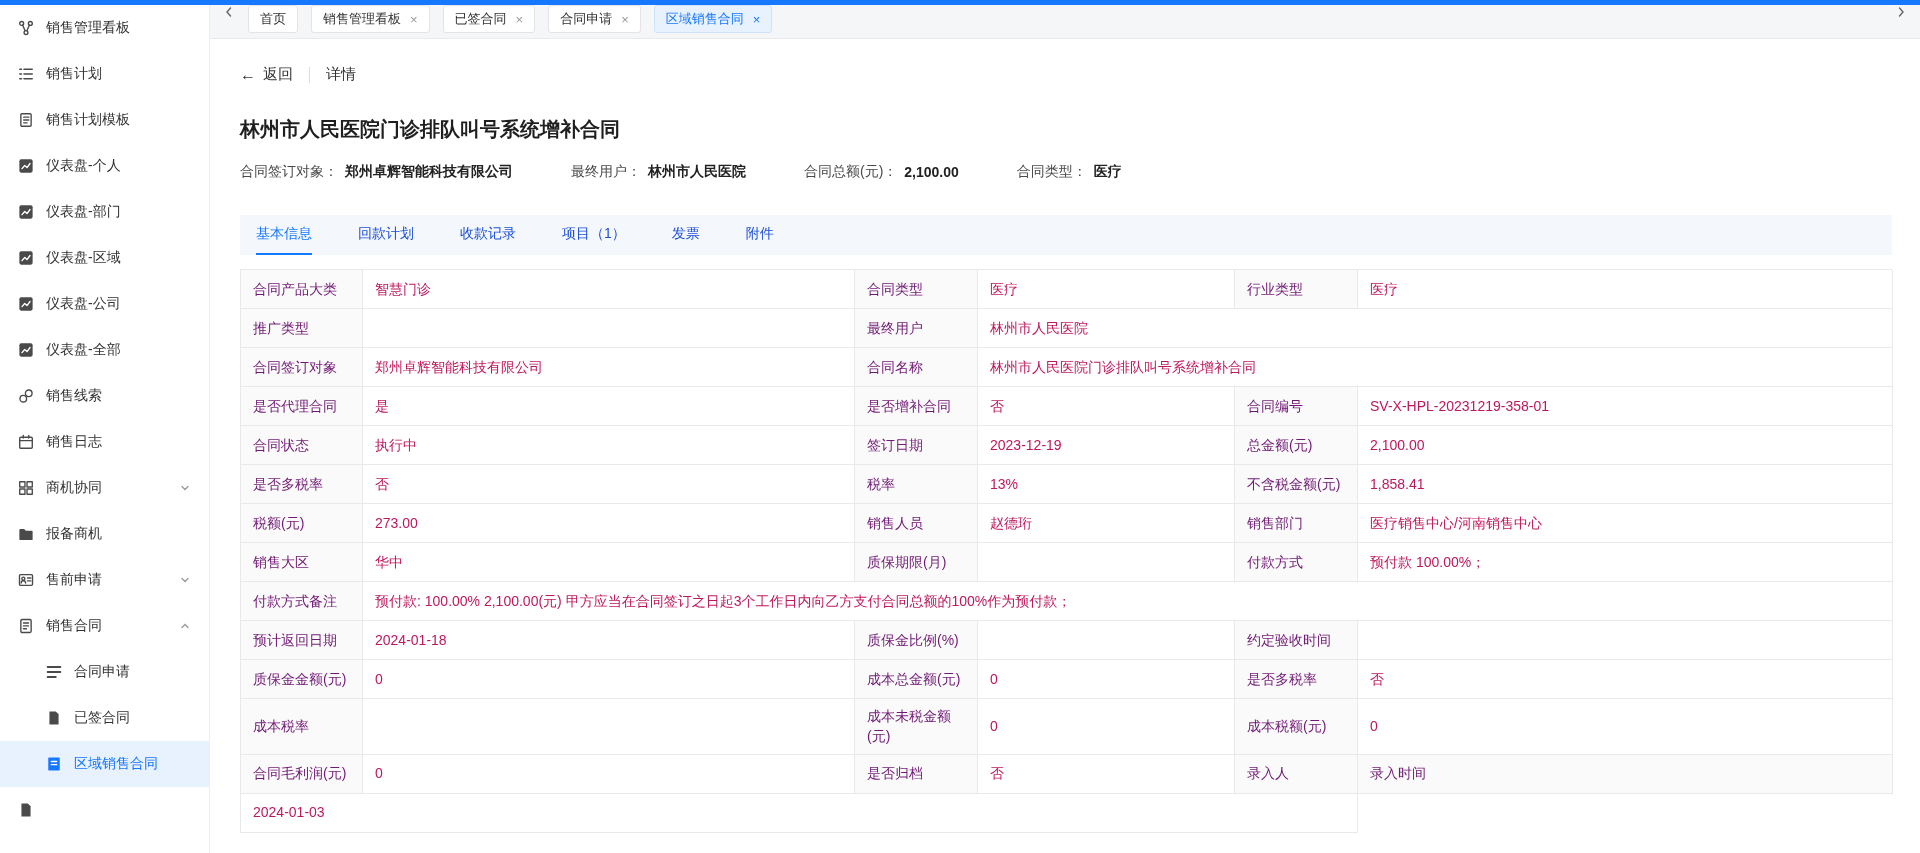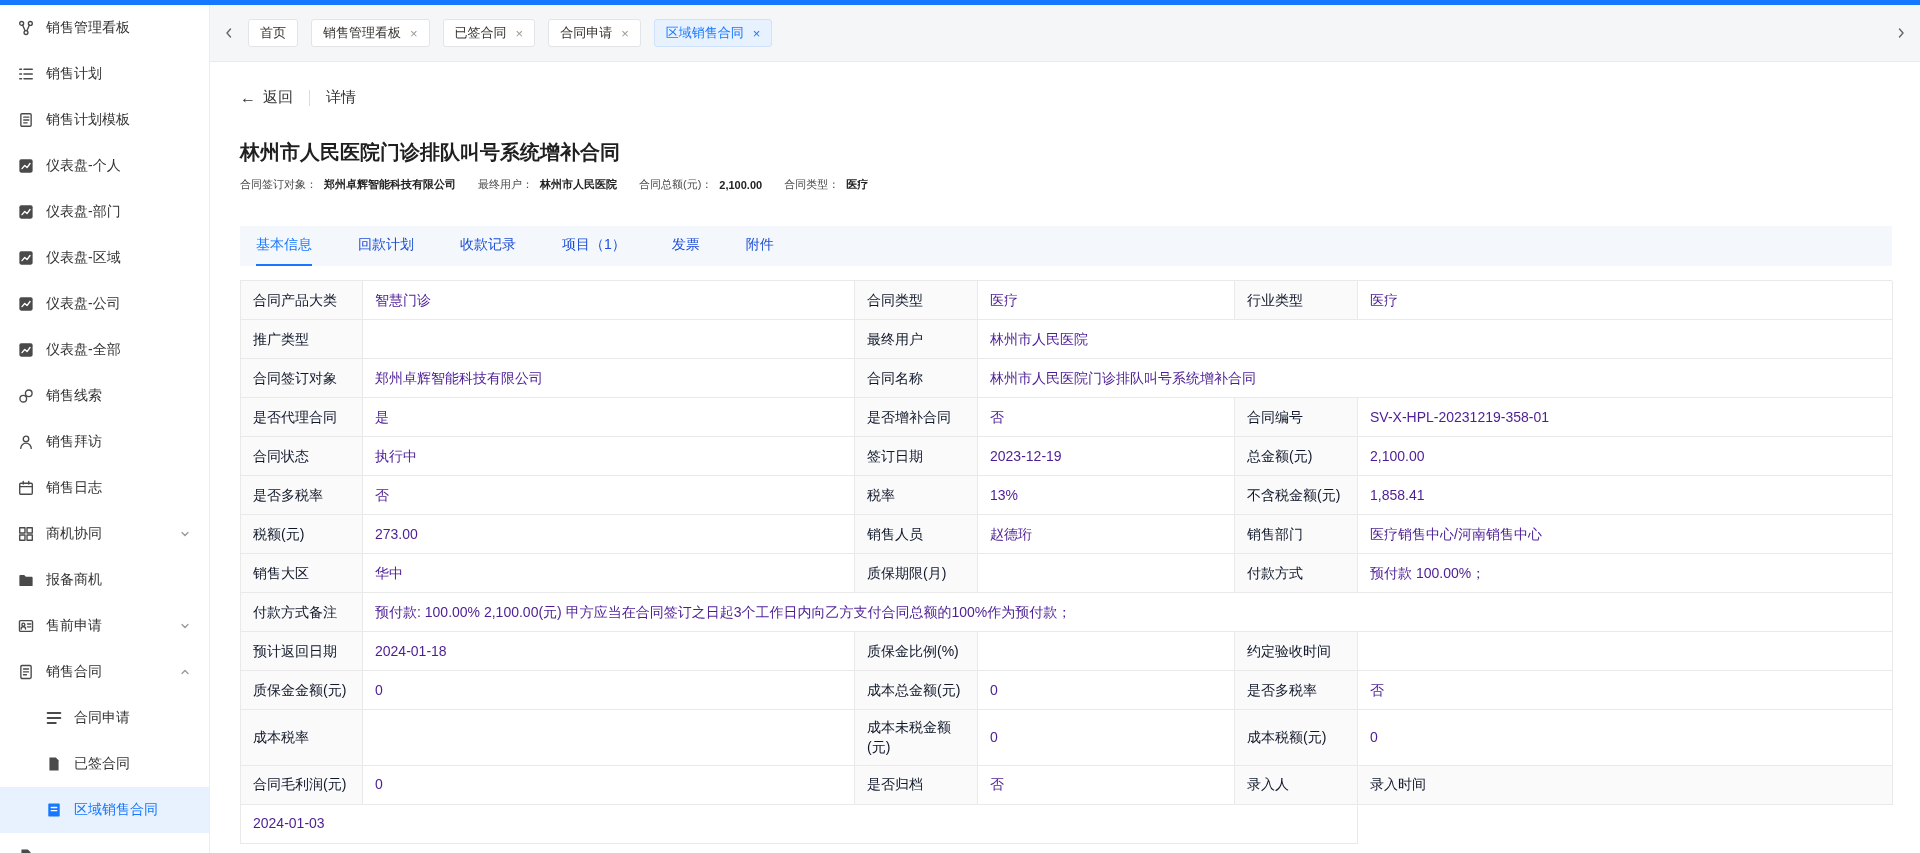--- a/index.html
+++ b/index.html
@@ -12,46 +12,46 @@
   .sidebar{width:210px;flex-shrink:0;background:#fff;border-right:1px solid #ededed;overflow:hidden}
   .side-item{height:46px;display:flex;align-items:center;gap:12px;padding:0 18px;font-size:14px;color:#333;cursor:pointer;white-space:nowrap}
   .side-item .icon{width:16px;height:16px;display:flex;align-items:center;justify-content:center;color:#4a4a4a;flex-shrink:0}
   .side-item.sub{padding-left:46px}
   .side-item.active{background:var(--active-bg,#e8f1fe);color:var(--accent,#1677ff)}
   .side-item.active .icon{color:var(--accent,#1677ff)}
   .chev{margin-left:auto;color:#999;display:flex}
   .chev.up svg{transform:rotate(180deg)}
   
   .main{flex:1;display:flex;flex-direction:column;min-width:0}
-  .tabbar{height:57px;flex-shrink:0;background:#f5f6f8;border-bottom:1px solid #e8eaee;display:flex;align-items:center;padding:0 12px;gap:12px}
+  .tabbar{height:34px;flex-shrink:0;background:#f5f6f8;border-bottom:1px solid #e8eaee;display:flex;align-items:flex-start;padding:0 12px;gap:12px}
   .tab-scroll{color:#666;cursor:pointer;display:flex;align-items:center}
   .tab-scroll.right{margin-left:auto}
   .tabs{display:flex;gap:13px}
   .tab{height:28px;display:flex;align-items:center;gap:9px;padding:0 11px;background:#fff;border:1px solid #e2e4e8;border-radius:3px;font-size:13px;color:#333;cursor:pointer;white-space:nowrap}
   .tab .close{color:#999;font-size:13px;line-height:1}
   .tab.active{background:var(--active-bg,#e8f1fe);border-color:#cfe1fb;color:var(--accent,#1677ff)}
   .tab.active .close{color:var(--accent,#1677ff)}
   
   .content{flex:1;background:#fff;overflow:hidden;padding:26px 28px 0 30px}
   .page-header{display:flex;align-items:center;gap:16px;font-size:15px;color:#333}
   .back{display:flex;align-items:center;gap:7px;cursor:pointer}
   .back .arrow{font-size:16px}
   .vdivider{width:1px;height:16px;background:#ddd}
   .contract-title{margin-top:32px;font-size:20px;font-weight:700;color:#1f1f1f}
-  .summary{margin-top:11px;display:flex;gap:22px;font-size:11px;color:#4a4a4a;flex-wrap:nowrap}
+  .summary{margin-top:20px;display:flex;gap:58px;font-size:14px;color:#4a4a4a;flex-wrap:nowrap}
   .sum-item{display:flex;align-items:center}
   .sum-item b{color:#222;margin-left:7px;font-weight:700}
   .detail-tabs{margin-top:34px;height:40px;width:1652px;background:#f4f8fc;display:flex;align-items:stretch;padding-left:16px}
   .dtab{display:flex;align-items:center;margin-right:46px;border-bottom:2px solid transparent;font-size:14px;color:#1d4ed8;cursor:pointer}
   .dtab.active{color:var(--accent,#1677ff);border-bottom-color:var(--accent,#1677ff)}
   
   .detail-table{margin-top:14px;width:1652px;display:grid;grid-template-columns:122px 492px 123px 257px 123px 535px;border-top:1px solid #e9e9e9;border-left:1px solid #e9e9e9;font-size:14px}
   .cell{display:flex;align-items:center;padding:7px 12px;min-height:39px;line-height:1.45;border-right:1px solid #e9e9e9;border-bottom:1px solid #e9e9e9;word-break:break-all}
-  .cell.label{background:#fafafa;color:#0f172a}
-  .cell.value{color:#4c1d95;background:#fff}
+  .cell.label{background:#fafafa;color:#701a75}
+  .cell.value{color:#be185d;background:#fff}
 </style>
 </head>
 <body>
 
 <div class="app">
   <div class="topline"></div>
   <div class="body-row">
 
     <aside class="sidebar">
       <nav id="side-nav">
@@ -129,29 +129,20 @@
             <span>仪表盘-全部</span>
           </div>
           <div class="side-item">
             <span class="icon">
               <svg width="16" height="16" viewBox="0 0 14 14" fill="none" stroke="currentColor" stroke-width="1.2" stroke-linecap="round" stroke-linejoin="round">
                 <circle cx="4.6" cy="9.4" r="2.9"></circle>
                 <circle cx="9.4" cy="4.6" r="2.9"></circle>
               </svg>
             </span>
             <span>销售线索</span>
-          </div>
-          <div class="side-item">
-            <span class="icon">
-              <svg width="16" height="16" viewBox="0 0 14 14" fill="none" stroke="currentColor" stroke-width="1.2" stroke-linecap="round" stroke-linejoin="round">
-                <circle cx="7" cy="4.3" r="2.4"></circle>
-                <path d="M2.4 12.6 a4.6 4.6 0 0 1 9.2 0"></path>
-              </svg>
-            </span>
-            <span>销售拜访</span>
           </div>
           <div class="side-item">
             <span class="icon">
               <svg width="16" height="16" viewBox="0 0 14 14" fill="none" stroke="currentColor" stroke-width="1.2" stroke-linecap="round" stroke-linejoin="round">
                 <rect x="1.5" y="2.8" width="11" height="9.7" rx="1"></rect>
                 <path d="M1.5 5.8 h11 M4.6 1.2 v2.4 M9.4 1.2 v2.4"></path>
               </svg>
             </span>
             <span>销售日志</span>
           </div>

